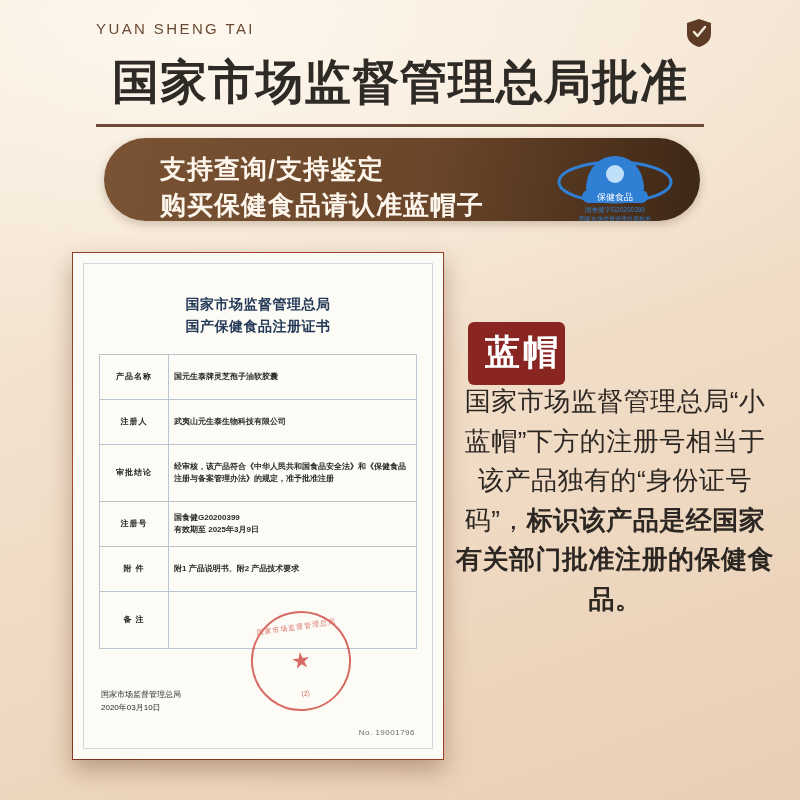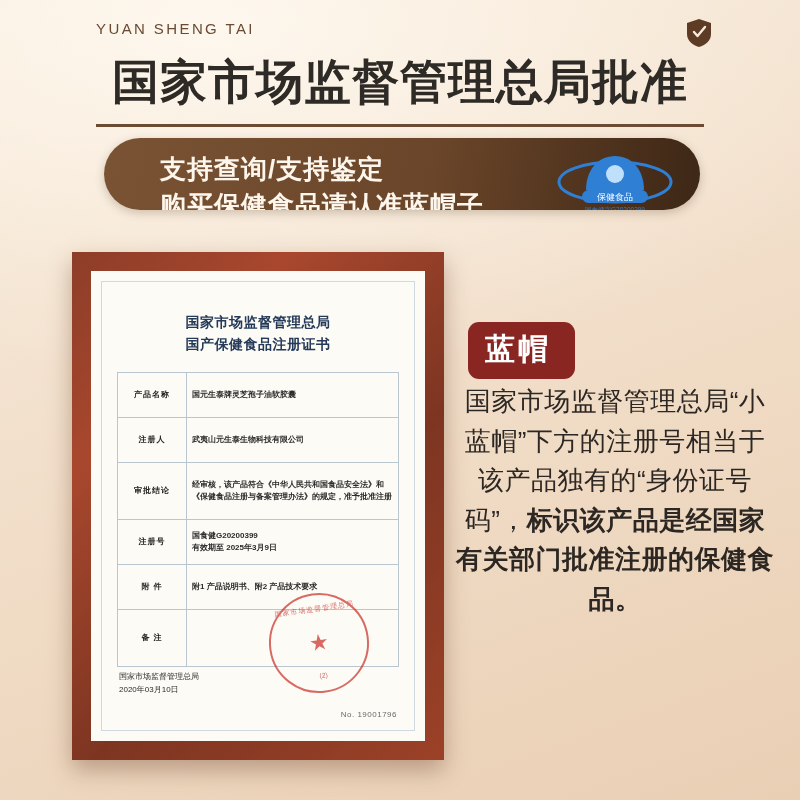--- a/index.html
+++ b/index.html
@@ -64,21 +64,21 @@
     height: 3px;
     background: #6b4b34;
   }
 
   
   .banner {
     position: absolute;
     left: 104px;
     right: 100px;
     top: 138px;
-    height: 72px;
+    height: 83px;
     border-radius: 48px;
     background: linear-gradient(100deg, #7a5334 0%, #6a4529 55%, #3d2716 100%);
     box-shadow: 0 3px 10px rgba(80,50,25,0.25);
     overflow: hidden;
   }
   .banner-text {
     position: absolute;
     left: 56px;
     top: 14px;
     color: #fdf6ec;
@@ -96,21 +96,21 @@
   }
 
   
   .cert-frame {
     position: absolute;
     left: 72px;
     top: 252px;
     width: 372px;
     height: 508px;
     background: linear-gradient(135deg, #8d3d28 0%, #a8472e 25%, #7d3521 60%, #9c4128 100%);
-    padding: 19px;
+    padding: 1px;
     box-sizing: border-box;
     box-shadow: 0 10px 22px rgba(90,45,20,0.35);
   }
   .cert-paper {
     width: 100%;
     height: 100%;
     background: #fdfbf6;
     box-sizing: border-box;
     padding: 16px 18px 10px 18px;
     position: relative;
@@ -214,25 +214,25 @@
     color: #c9352c;
   }
 
   
   .tag {
     position: absolute;
     left: 468px;
     top: 322px;
     background: #8a2622;
     color: #fff;
-    font-size: 30px;
+    font-size: 35px;
     font-weight: 700;
     letter-spacing: 3px;
-    padding: 7px 24px 9px 17px;
-    border-radius: 11px;
+    padding: 7px 4px 9px 17px;
+    border-radius: 6px;
   }
   .right-copy {
     position: absolute;
     left: 452px;
     right: 22px;
     top: 382px;
     text-align: center;
     font-size: 26px;
     line-height: 1.52;
     color: #2c2722;

